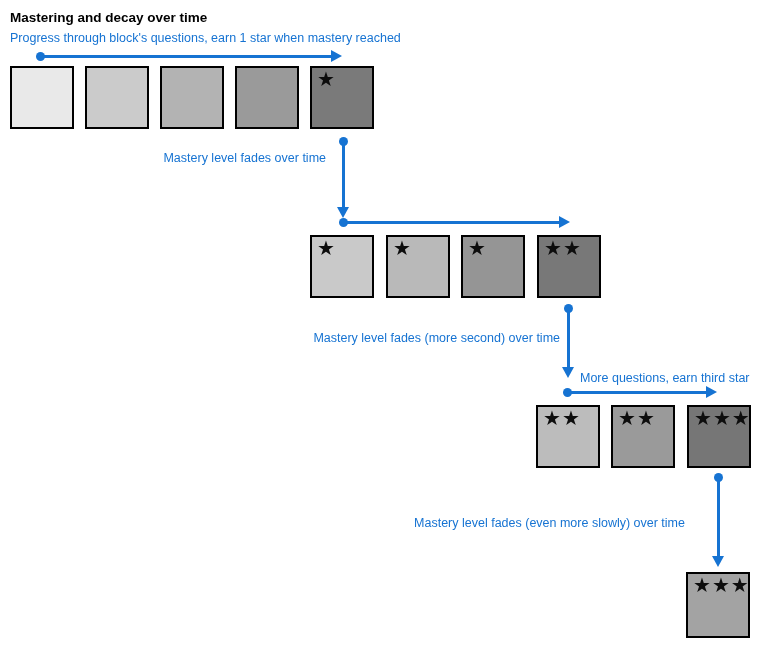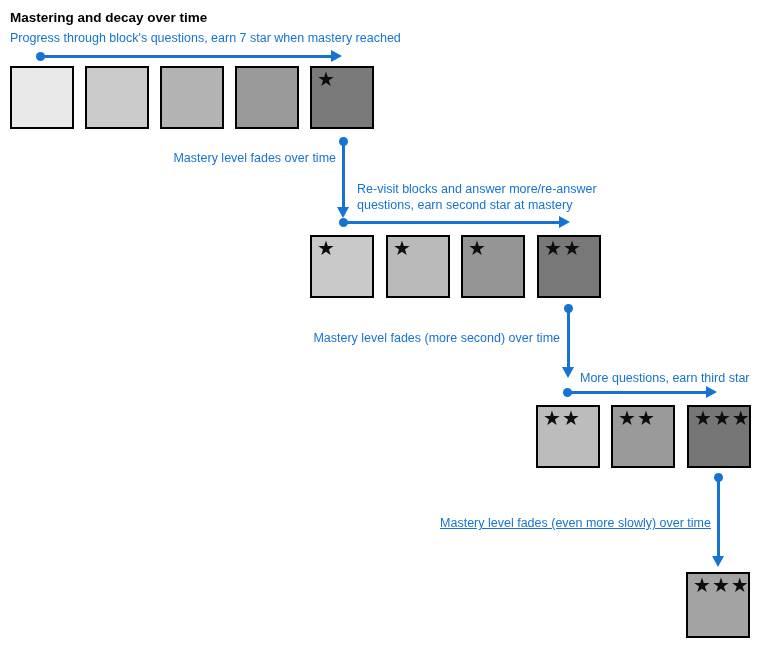--- a/index.html
+++ b/index.html
@@ -86,44 +86,42 @@
     border-right: 6px solid transparent;
   }
 </style>
 </head>
 <body>
 
 <div class="canvas">
 
   <div class="title">Mastering and decay over time</div>
 
-  <div class="caption" style="left:10px; top:30px;">Progress through block's questions, earn 7 star when mastery reached</div>
+  <div class="caption" style="left:10px; top:30px;">Progress through block's questions, earn 1 star when mastery reached</div>
   <div class="arrow-h" style="left:40px; top:54.5px; width:291px;"></div>
 
   <div class="block" style="left: 10px; top: 66px; background: rgb(233, 233, 233); border-color: rgb(0, 0, 0);">
       <span class="stars" style="color: rgb(13, 13, 13);"></span>
     </div>
   <div class="block" style="left: 85px; top: 66px; background: rgb(203, 203, 203); border-color: rgb(0, 0, 0);">
       <span class="stars" style="color: rgb(13, 13, 13);"></span>
     </div>
   <div class="block" style="left: 160px; top: 66px; background: rgb(179, 179, 179); border-color: rgb(0, 0, 0);">
       <span class="stars" style="color: rgb(13, 13, 13);"></span>
     </div>
   <div class="block" style="left: 235px; top: 66px; background: rgb(154, 154, 154); border-color: rgb(0, 0, 0);">
       <span class="stars" style="color: rgb(13, 13, 13);"></span>
     </div>
   <div class="block" style="left: 310px; top: 66px; background: rgb(122, 122, 122); border-color: rgb(0, 0, 0);">
       <span class="stars" style="color: rgb(13, 13, 13);">★</span>
     </div>
 
-  <div class="caption cap-right" style="left:110px; top:150px; width:226px;">Mastery level fades over time</div>
+  <div class="caption cap-right" style="left:100px; top:150px; width:226px;">Mastery level fades over time</div>
   <div class="arrow-v" style="left:341.5px; top:141px; height:66px;"></div>
 
-  <div class="caption" style="left:357px; top:181px;">Re-visit blocks and answer more/re-answer
-questions, earn second star at mastery</div>
   <div class="arrow-h" style="left:343px; top:220.5px; width:216px;"></div>
 
   <div class="block" style="left: 310px; top: 235px; background: rgb(201, 201, 201); border-color: rgb(0, 0, 0);">
       <span class="stars" style="color: rgb(13, 13, 13);">★</span>
     </div>
   <div class="block" style="left: 386px; top: 235px; background: rgb(185, 185, 185); border-color: rgb(0, 0, 0);">
       <span class="stars" style="color: rgb(13, 13, 13);">★</span>
     </div>
   <div class="block" style="left: 461px; top: 235px; background: rgb(149, 149, 149); border-color: rgb(0, 0, 0);">
       <span class="stars" style="color: rgb(13, 13, 13);">★</span>
@@ -141,20 +139,20 @@
   <div class="block" style="left: 536px; top: 405px; background: rgb(188, 188, 188); border-color: rgb(0, 0, 0);">
       <span class="stars" style="color: rgb(13, 13, 13);">★★</span>
     </div>
   <div class="block" style="left: 611px; top: 405px; background: rgb(154, 154, 154); border-color: rgb(0, 0, 0);">
       <span class="stars" style="color: rgb(13, 13, 13);">★★</span>
     </div>
   <div class="block" style="left: 687px; top: 405px; background: rgb(118, 118, 118); border-color: rgb(0, 0, 0);">
       <span class="stars" style="color: rgb(13, 13, 13);">★★★</span>
     </div>
 
-  <div class="caption cap-right" style="left:430px; top:515px; width:281px;text-decoration:underline;">Mastery level fades (even more slowly) over time</div>
+  <div class="caption cap-right" style="left:404px; top:515px; width:281px;">Mastery level fades (even more slowly) over time</div>
   <div class="arrow-v" style="left:716.5px; top:477px; height:79px;"></div>
 
   <div class="block" style="left: 686px; top: 572px; height: 66px; background: rgb(163, 163, 163); border-color: rgb(0, 0, 0);">
       <span class="stars" style="color: rgb(13, 13, 13);">★★★</span>
     </div>
 
 </div>
 
 </body></html>

